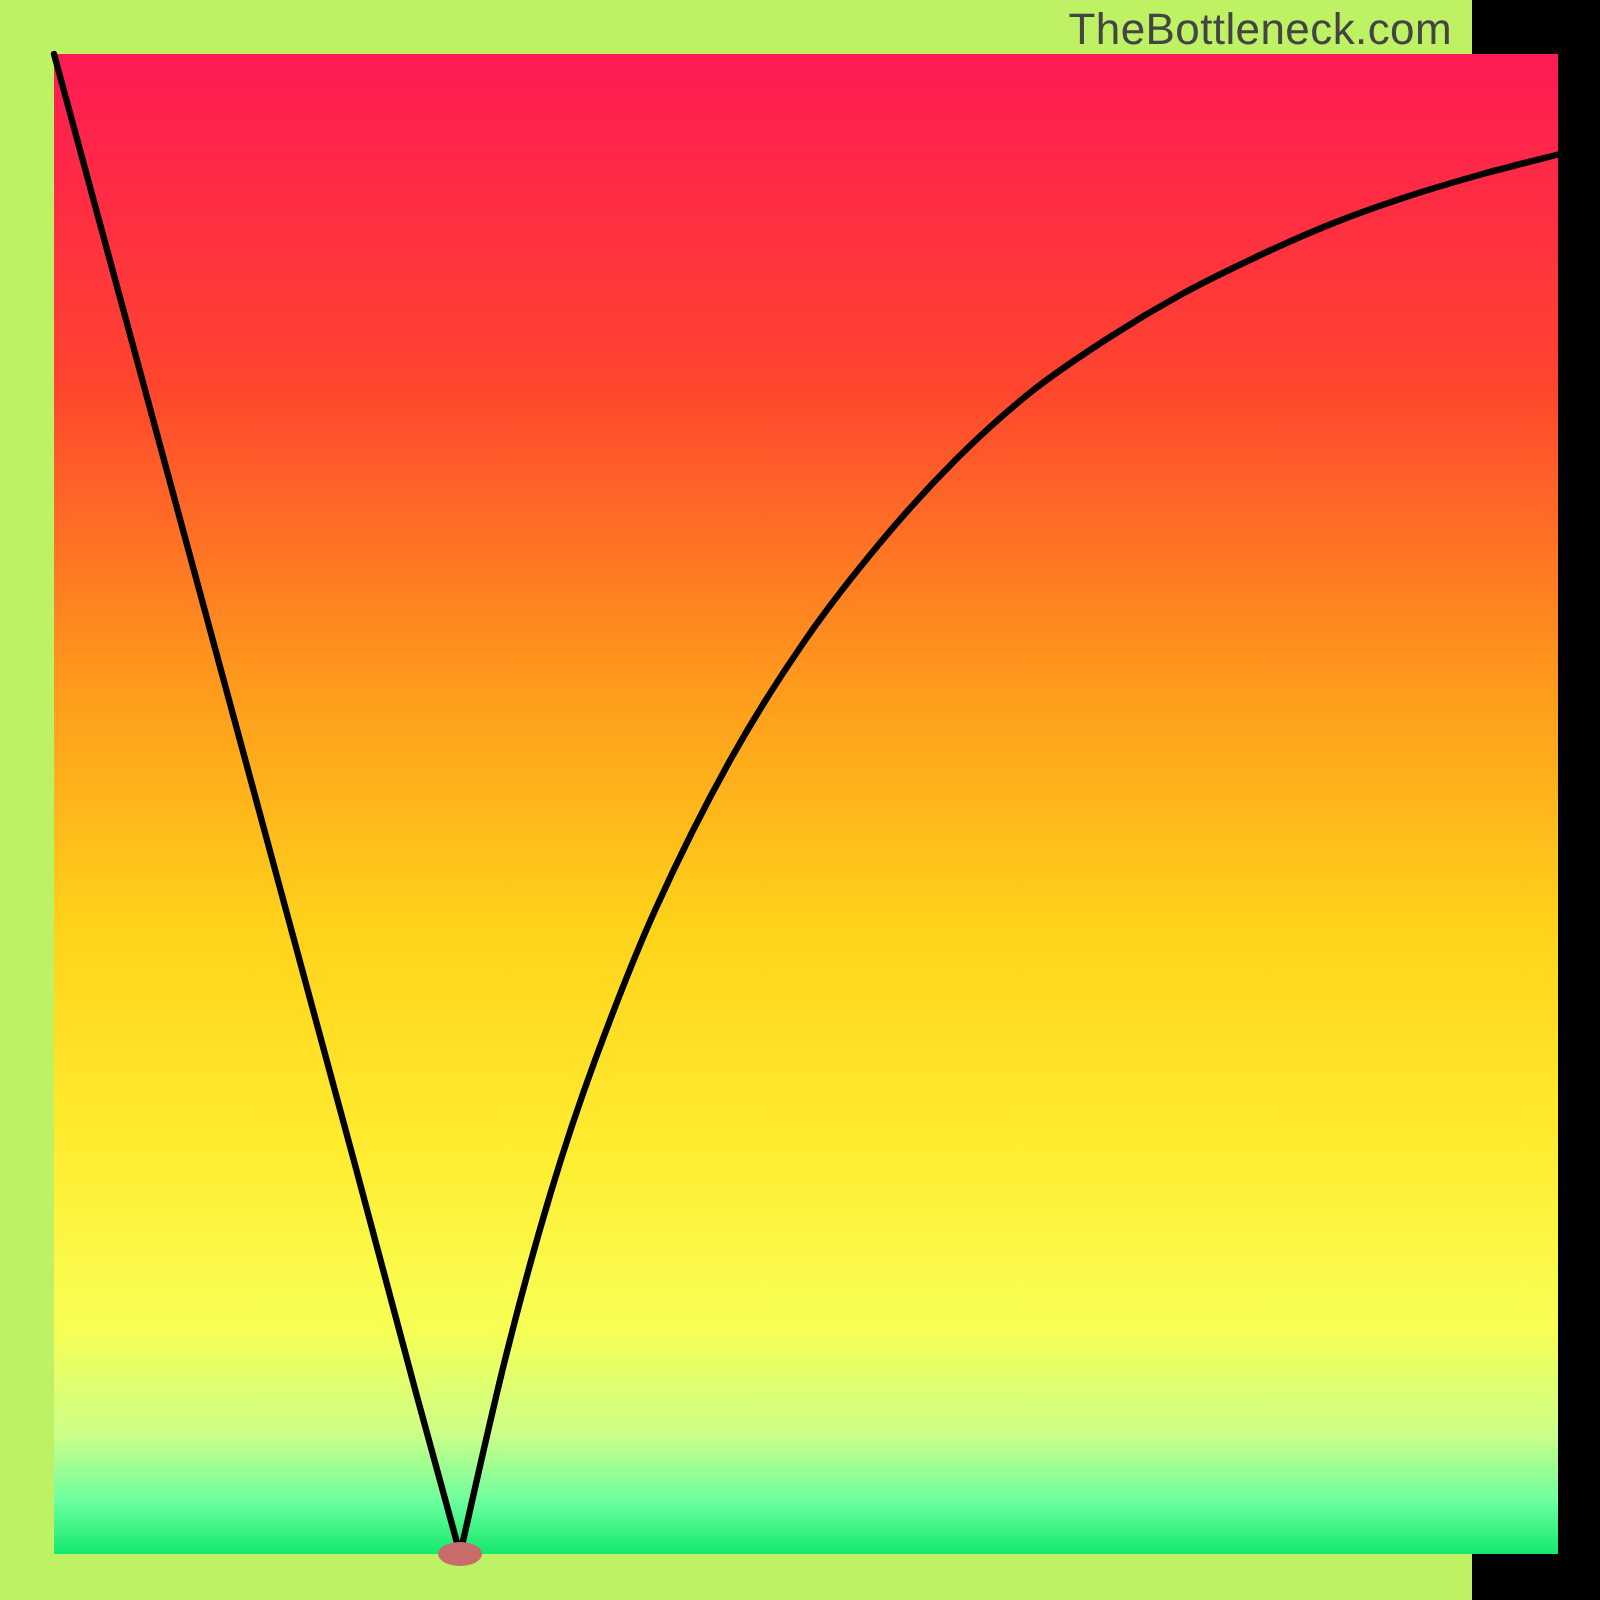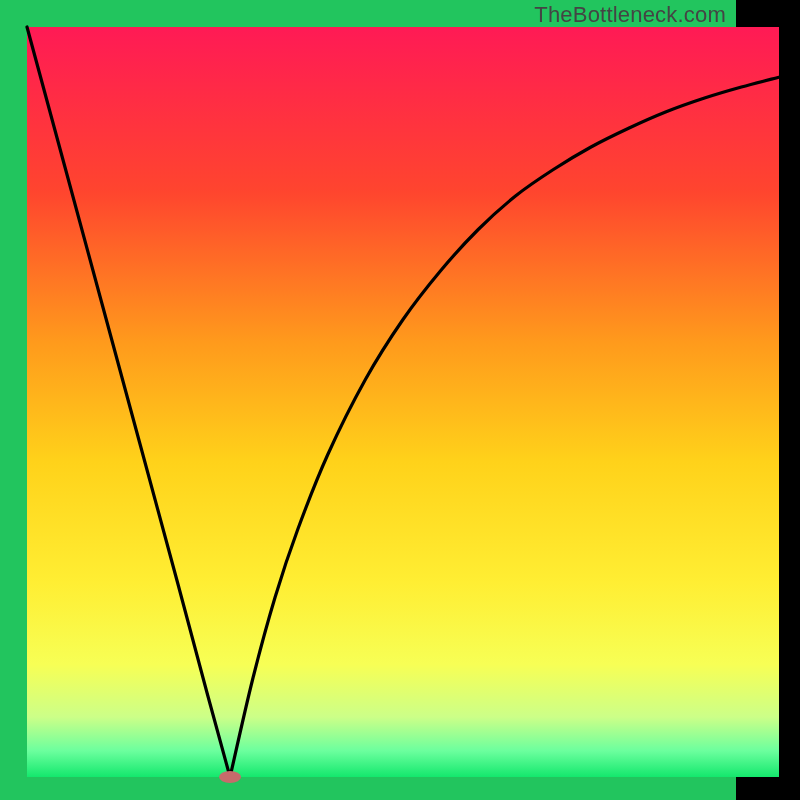--- a/index.html
+++ b/index.html
@@ -8,21 +8,21 @@
     width: 800px;
     height: 800px;
     background: #000;
     font-family: Arial, Helvetica, sans-serif;
     overflow: hidden;
   }
   .frame {
     position: relative;
     width: 736px;
     height: 800px;
-    background: #22c55e;
+    background: #bef264;
   }
   .attribution {
     position: absolute;
     top: 2px;
     right: 10px;
     color: #444;
     font-size: 22px;
     font-weight: 400;
     letter-spacing: 0.2px;
     z-index: 3;

